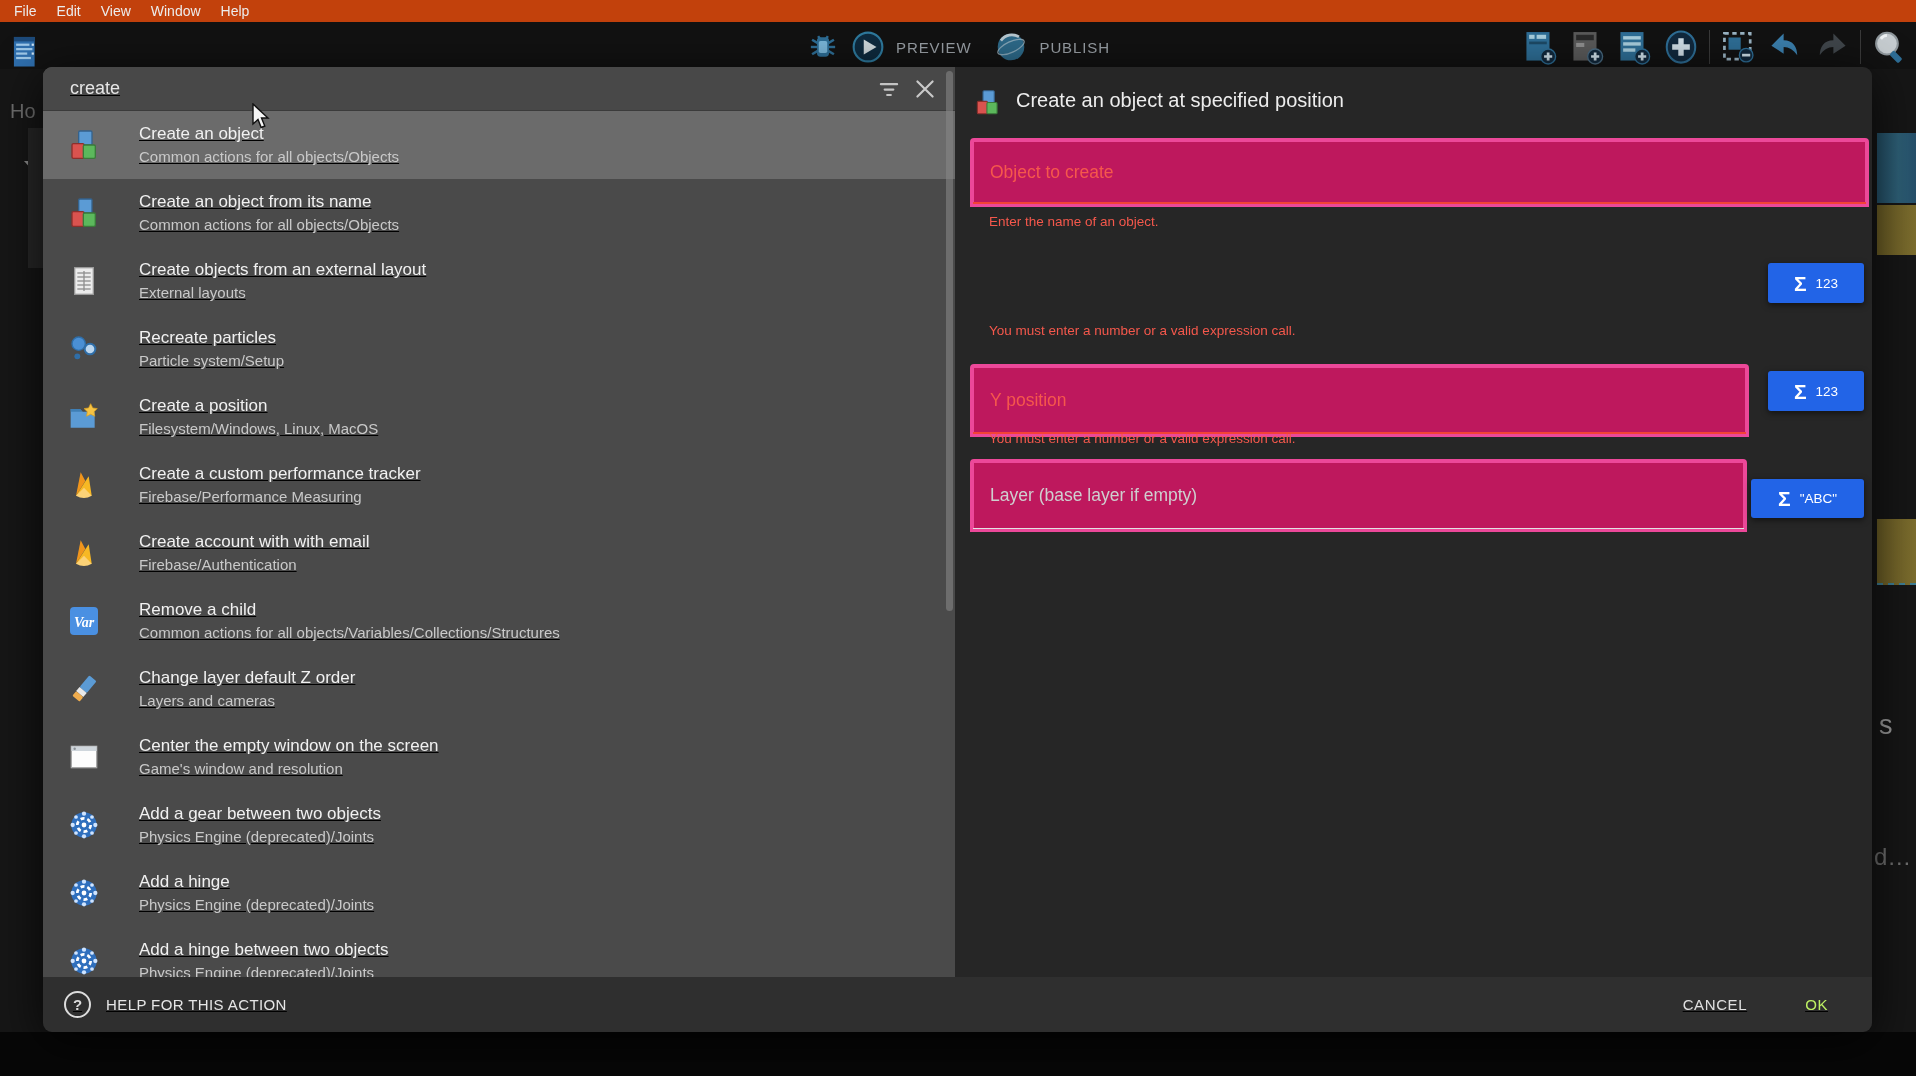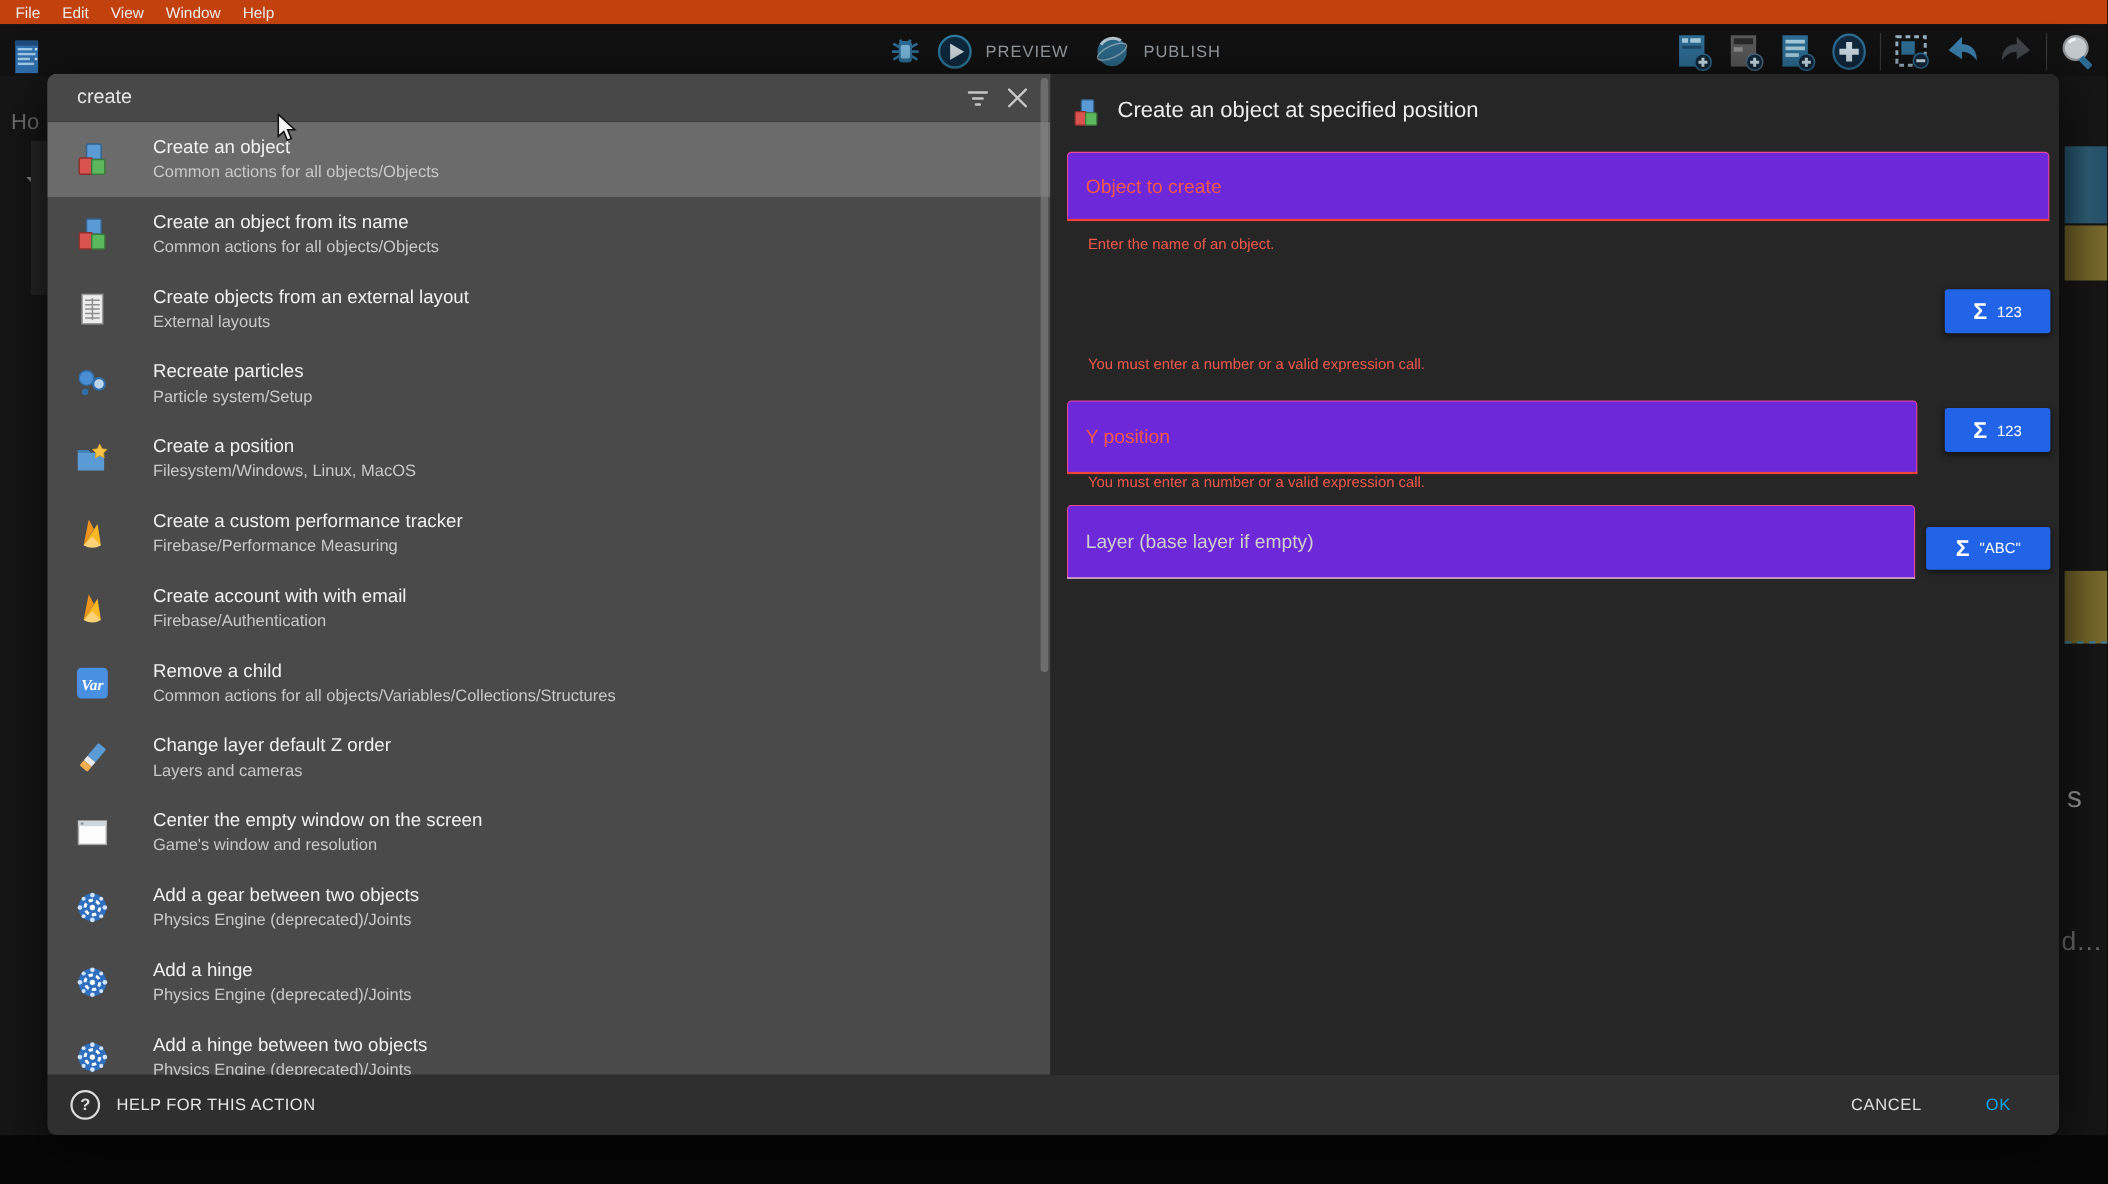--- a/index.html
+++ b/index.html
@@ -29,21 +29,21 @@
   .frag-gold1{left:1877px;top:205px;width:39px;height:50px;background:linear-gradient(90deg,#6d5f26,#7d6e2e);}
   .frag-gold2{left:1877px;top:519px;width:39px;height:64px;background:linear-gradient(90deg,#6d5f26,#7d6e2e);
               border-bottom:2px dashed #3f7f95;}
   .frag-s{left:1879px;top:710px;color:#9a9a9a;font-size:27px;}
   .frag-d{left:1874px;top:843px;color:#6f6f6f;font-size:24px;}
   .bottom-black{position:absolute;left:0;right:0;top:1032px;height:44px;background:#070707;z-index:1;}
 
   
   .dialog{position:absolute;left:43px;top:67px;width:1829px;height:965px;border-radius:9px;
           overflow:hidden;box-shadow:0 10px 48px rgba(0,0,0,.75);z-index:10;
-          display:flex;flex-direction:column;}
+          display:flex;flex-direction:column;text-decoration:underline;}
   .dialog-body{flex:1;display:flex;min-height:0;}
 
   
   .left-pane{width:912px;flex:none;background:#4a4a4a;display:flex;flex-direction:column;position:relative;}
   .search-header{height:43px;flex:none;background:#484848;border-bottom:1px solid #3b3b3b;
                  display:flex;align-items:center;padding:0 12px 0 25px;}
   .search-input{flex:1;background:transparent;border:none;outline:none;color:#e6e6e6;
                 font-size:18px;font-family:inherit;}
   .hdr-btn{width:36px;height:36px;border:none;background:transparent;display:grid;place-items:center;cursor:pointer;padding:0;}
   .hdr-btn svg{width:26px;height:26px;}
@@ -56,21 +56,21 @@
   .ri-title{color:#f1f1f1;font-size:17px;line-height:1.2;white-space:nowrap;}
   .ri-sub{color:#c9c9c9;font-size:15px;line-height:1.2;white-space:nowrap;}
   .list-scrollbar{position:absolute;right:2px;top:4px;width:7px;height:540px;background:#858585;
                   border-radius:4px;opacity:.6;cursor:pointer;}
 
   
   .right-pane{flex:1;background:#262626;position:relative;}
   .rp-header{position:absolute;left:19px;top:22px;display:flex;gap:15px;}
   .rp-header svg{width:27px;height:27px;}
   .rp-title{color:#ededed;font-size:20px;}
-  .field{position:absolute;background:#6d28d9;border:1px solid #ec4899;border-radius:4px 4px 0 0;}
+  .field{position:absolute;background:#be185d;border:4px solid #ec4899;border-radius:4px 4px 0 0;}
   .field::after{content:'';position:absolute;left:-1px;right:-1px;bottom:-1px;height:2px;}
   .field.invalid::after{background:#f44336;}
   .field.valid::after{background:#e2e2e2;height:1px;}
   .field input{width:100%;height:100%;background:transparent;border:none;outline:none;
                padding:0 16px;font-size:17.5px;color:#eee;font-family:inherit;box-sizing:border-box;}
   .field.invalid input::placeholder{color:#f5584c;opacity:1;}
   .field.valid input::placeholder{color:#cfcfcf;opacity:1;}
   .helper{position:absolute;font-size:13.5px;color:#f5584c;text-align:center;}
   .expr-btn{position:absolute;background:#2264e7;border:none;border-radius:3px;color:#fff;cursor:pointer;
             display:flex;align-items:center;justify-content:center;gap:9px;
@@ -91,21 +91,21 @@
   
   .footer{height:55px;flex:none;background:#2f2f2f;display:flex;align-items:center;
           padding:0 24px 0 21px;}
   .help-btn{display:flex;align-items:center;gap:15px;background:none;border:none;cursor:pointer;padding:0;}
   .help-circle{width:23px;height:23px;border:2px solid #dcdcdc;border-radius:50%;display:grid;
                place-items:center;font-size:15px;font-weight:bold;color:#dcdcdc;line-height:1;}
   .help-label{color:#e6e6e6;font-size:15px;letter-spacing:.4px;}
   .footer-spacer{flex:1;}
   .cancel-btn{background:none;border:none;color:#e0e0e0;font-size:15px;letter-spacing:.6px;
               cursor:pointer;margin-right:46px;font-family:inherit;}
-  .ok-btn{background:none;border:none;color:#0ea5e9;font-size:15px;letter-spacing:.6px;
+  .ok-btn{background:none;border:none;color:#bef264;font-size:15px;letter-spacing:.6px;
           cursor:pointer;margin-right:14px;font-family:inherit;}
 
   .cursor{position:absolute;left:250px;top:103px;z-index:100;pointer-events:none;}
 </style>
 </head>
 <body>
 
 <div id="app">
 
   <div class="menu-bar" id="menu-bar">

